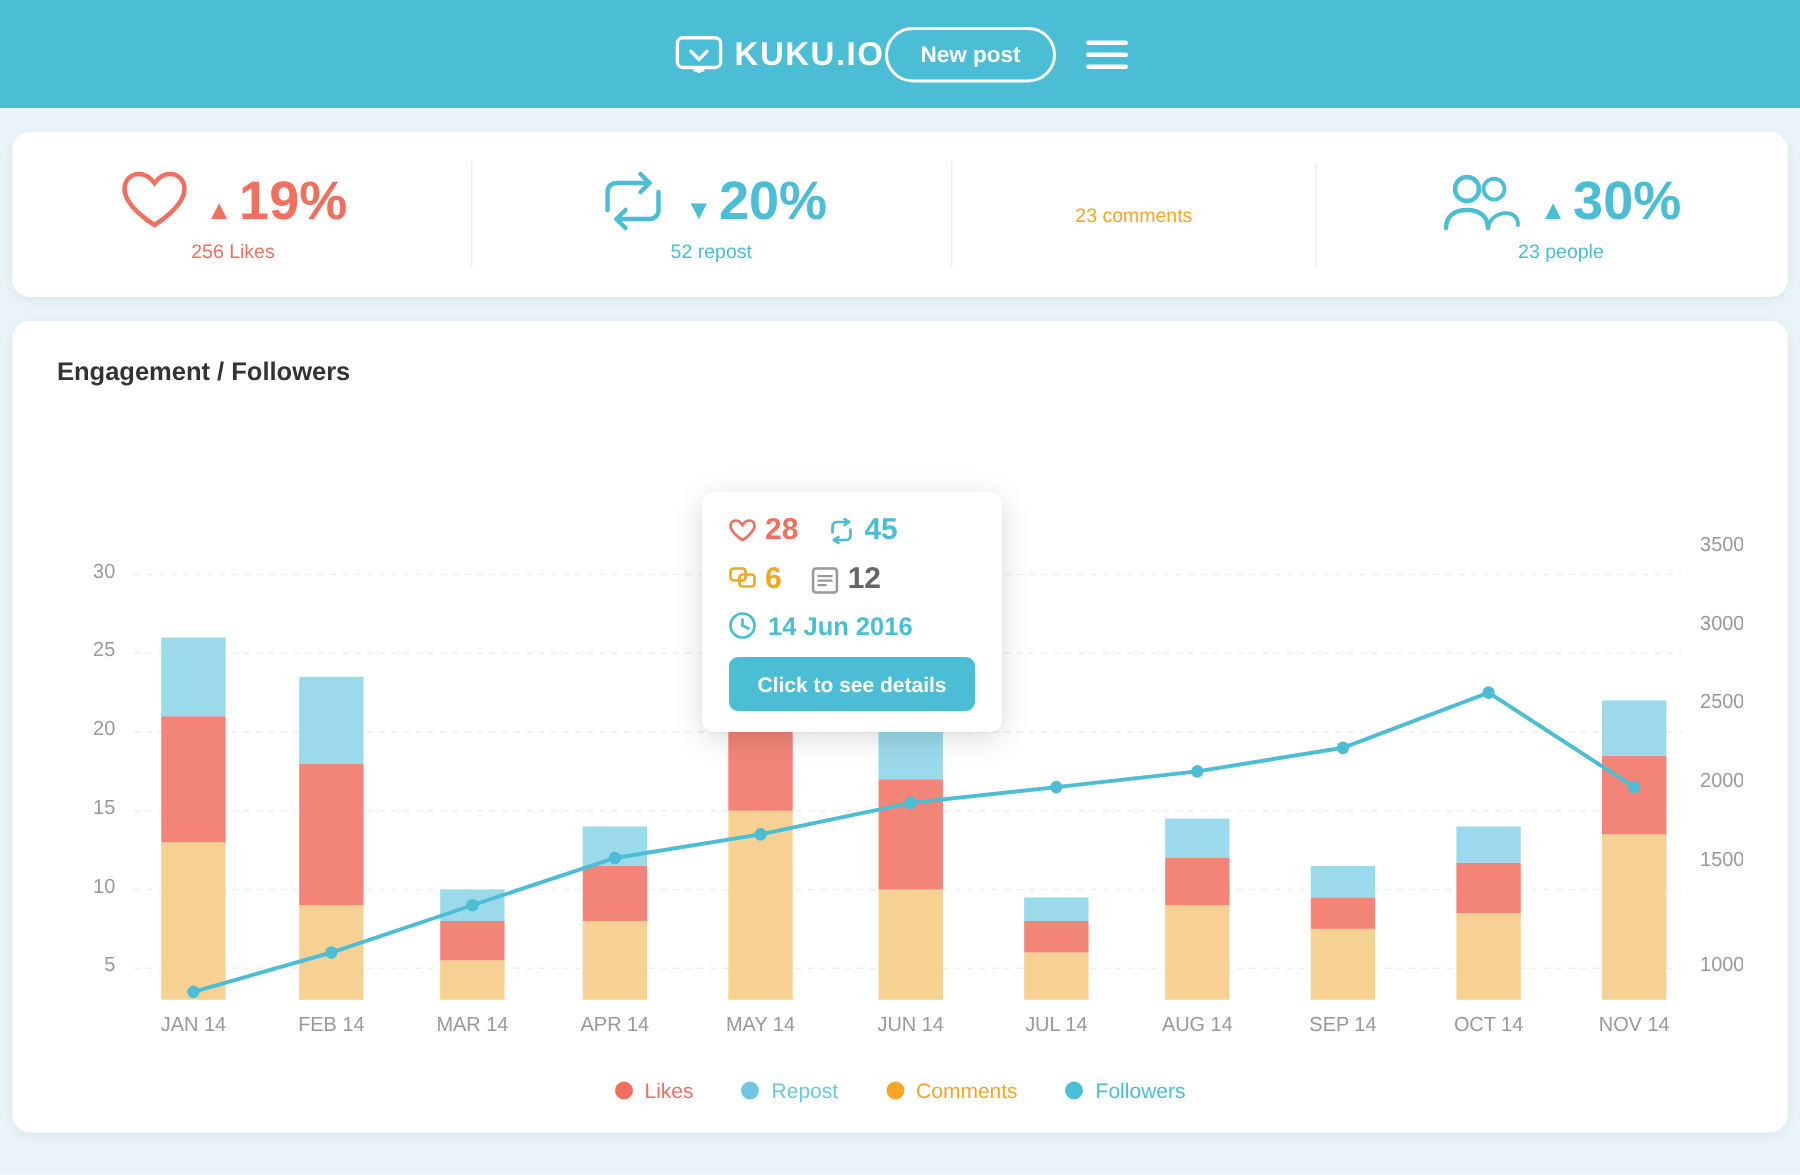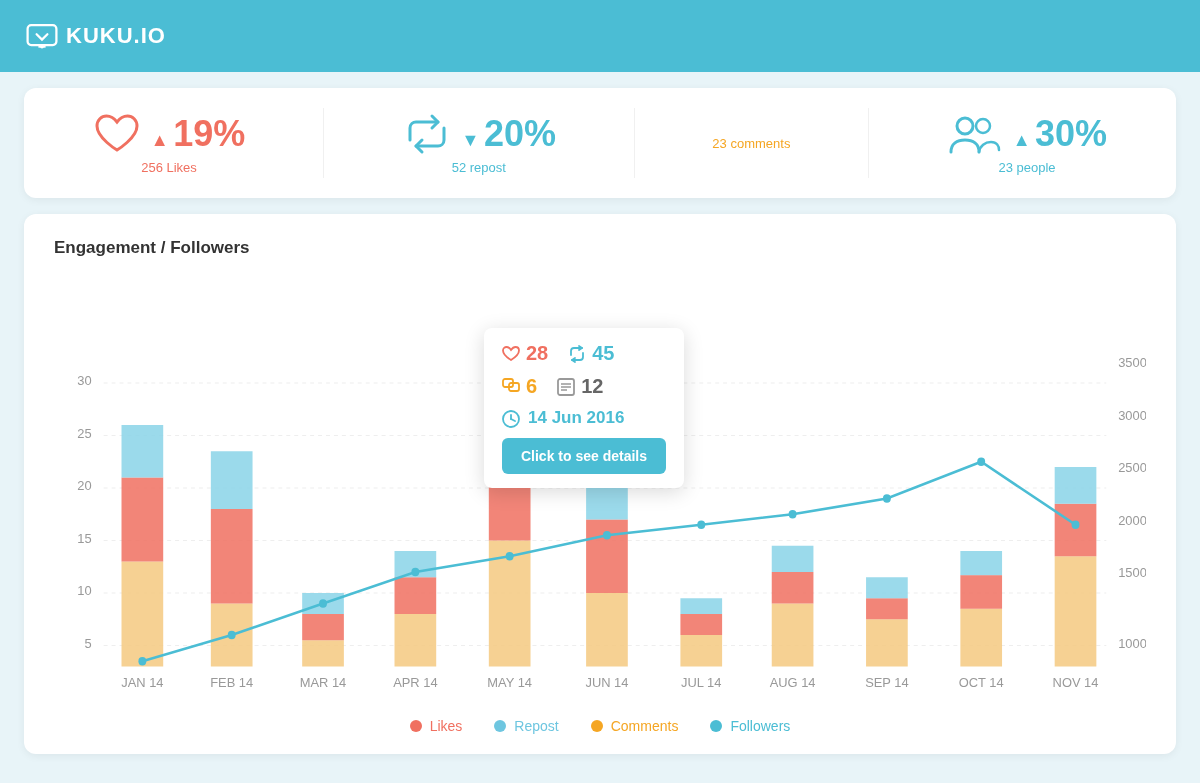--- a/index.html
+++ b/index.html
@@ -9,21 +9,21 @@
       min-height: 783px;
       width: 1200px;
     }
 
     
     .header {
       background: #4bbdd4;
       height: 72px;
       display: flex;
       align-items: center;
-      justify-content: space-between;
+      justify-content: center;
       padding: 0 24px;
     }
     .logo {
       display: flex;
       align-items: center;
       gap: 6px;
     }
     .logo-text {
       font-size: 22px;
       font-weight: 700;
@@ -58,21 +58,21 @@
     .menu-icon span {
       display: block;
       width: 28px;
       height: 3px;
       background: white;
       border-radius: 2px;
     }
 
     
     .content {
-      padding: 16px 24px;
+      padding: 16px 8px;
     }
 
     
     .stats-card {
       background: white;
       border-radius: 12px;
       padding: 20px 30px;
       display: flex;
       justify-content: space-around;
       align-items: center;
@@ -160,21 +160,21 @@
       align-items: center;
       gap: 6px;
       font-size: 20px;
       font-weight: 600;
     }
     .tooltip-item.red { color: #f07060; }
     .tooltip-item.blue { color: #4bbdd4; }
     .tooltip-item.orange { color: #f5a623; }
     .tooltip-date {
       display: flex;
-      align-items: flex-end;
+      align-items: flex-start;
       gap: 8px;
       font-size: 17px;
       font-weight: 700;
       color: #4bbdd4;
       margin-bottom: 10px;
     }
     .tooltip-cta {
       background: #4bbdd4;
       color: white;
       text-align: center;
@@ -218,20 +218,28 @@
 
 <div class="header">
   <div class="logo">
     <svg class="logo-icon" viewBox="0 0 40 40">
       <rect x="4" y="8" width="32" height="22" rx="4" fill="none" stroke="white" stroke-width="2.5"></rect>
       <path d="M14 18 L20 24 L26 18" fill="none" stroke="white" stroke-width="2.5" stroke-linecap="round"></path>
       <circle cx="20" cy="32" r="2" fill="white"></circle>
       <line x1="16" y1="32" x2="24" y2="32" stroke="white" stroke-width="2"></line>
     </svg>
     <span class="logo-text">KUKU.IO</span>
+  </div>
+  <div class="header-right">
+    <button class="new-post-btn">New post</button>
+    <div class="menu-icon">
+      <span></span>
+      <span></span>
+      <span></span>
+    </div>
   </div>
 </div>
 
 <div class="content">
 
   <div class="stats-card">
 
     <div class="stat-item">
       <div class="stat-main">
         <svg width="48" height="44" viewBox="0 0 48 44">

